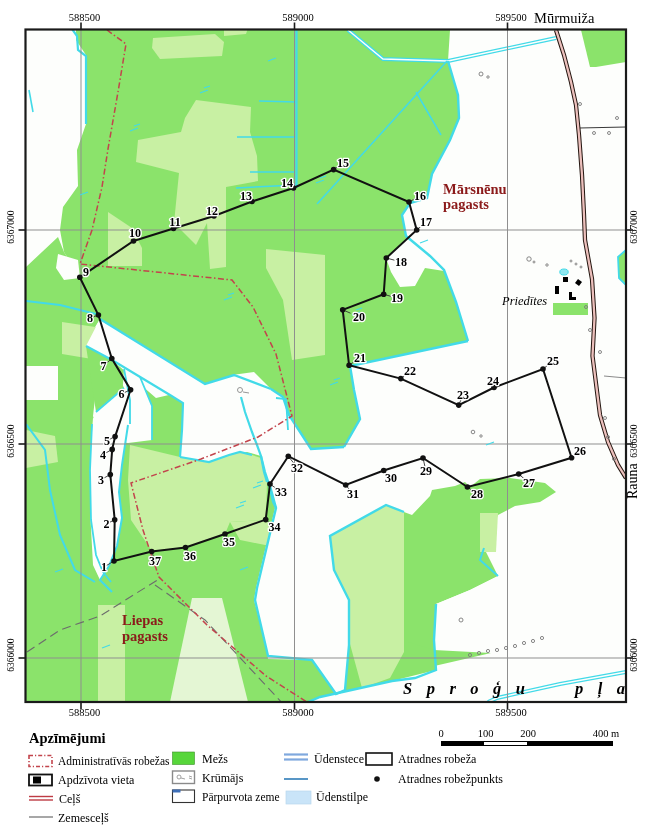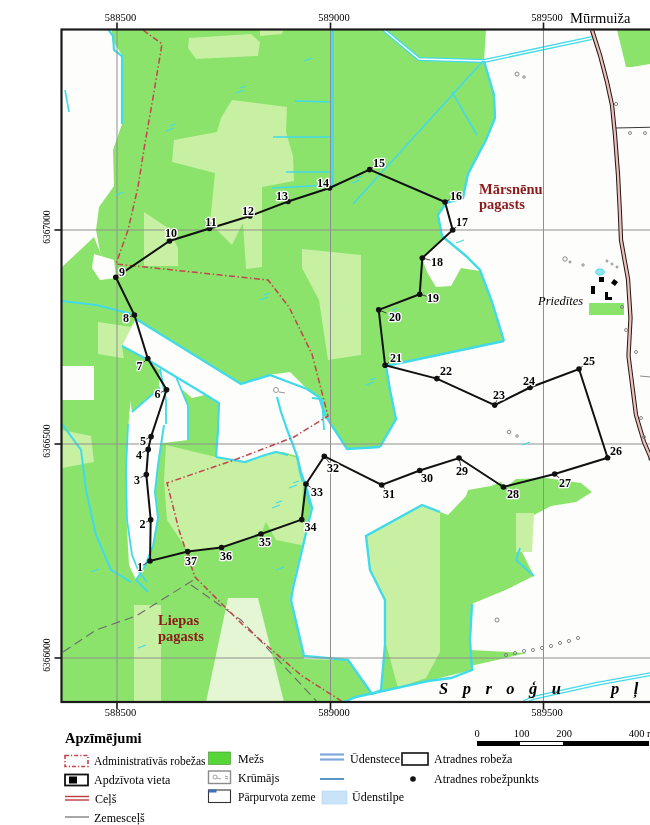--- a/index.html
+++ b/index.html
@@ -1,16 +1,16 @@
 <!DOCTYPE html>
 <html><head>
 <meta charset="utf-8">
 <style>
 html,body{margin:0;padding:0;background:#ffffff;}
-#page{width:554px;height:825px;position:relative;font-family:"Liberation Serif",serif;margin-left:36px;}
+#page{width:554px;height:825px;position:relative;font-family:"Liberation Serif",serif;}
 svg{display:block;}
 </style>
 </head>
 <body>
 <div id="page">
 <svg width="650" height="825" viewBox="0 0 650 825">
 <defs>
 <clipPath id="mapclip">
           <rect x="26" y="30" width="600" height="672"></rect>
         </clipPath>

